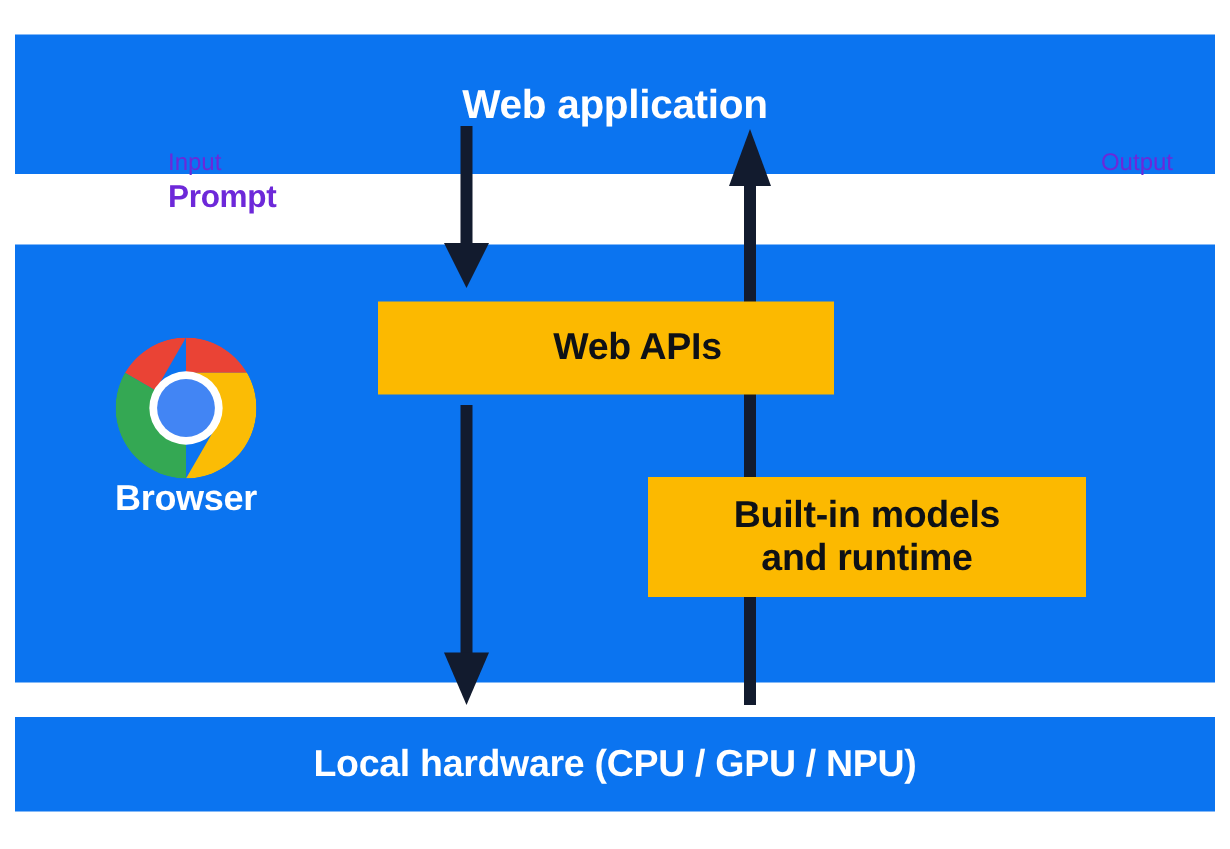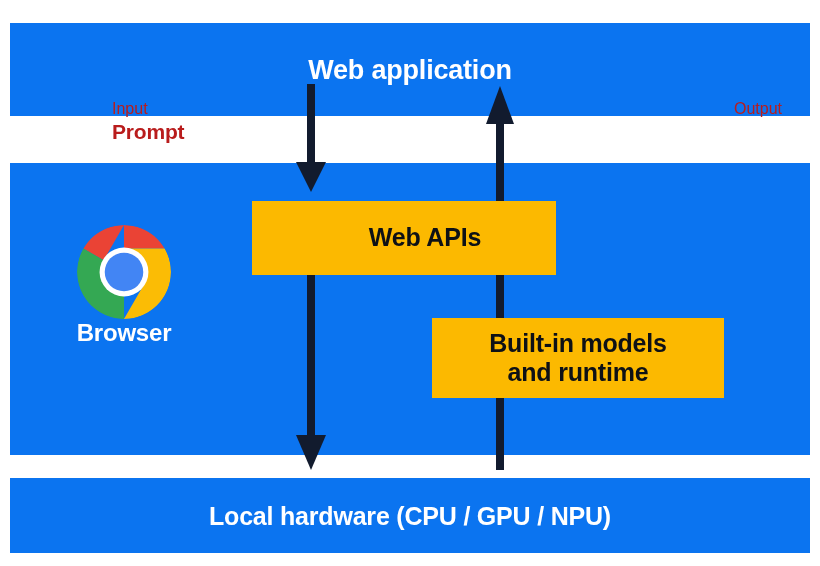--- a/index.html
+++ b/index.html
@@ -32,29 +32,29 @@
     left: 0;
     right: 0;
     text-align: center;
     color: #ffffff;
     font-weight: 700;
     letter-spacing: -0.2px;
   }
 
   #band-top      { top: 23px;  height: 93px; }
   #band-middle   { top: 163px; height: 292px; }
-  #band-bottom   { top: 478px; height: 75px; text-decoration: underline; }
+  #band-bottom   { top: 478px; height: 63px; text-decoration: underline; }
 
   #band-top .band-label    { top: 50%; transform: translateY(-50%); font-size: 27px; }
   #band-bottom .band-label { top: 50%; transform: translateY(-50%); font-size: 25px; }
 
   
   .io-group {
     position: absolute;
-    color: #b91c1c;
+    color: #6d28d9;
     line-height: 1.22;
   }
   .io-kind {
     font-size: 16px;
     font-weight: 400;
     display: block;
   }
   .io-value {
     font-size: 21px;
     font-weight: 700;
@@ -82,21 +82,21 @@
     align-items: center;
     justify-content: center;
     text-align: center;
     font-weight: 700;
     line-height: 1.18;
     letter-spacing: -0.2px;
     box-sizing: border-box;
   }
   #box-web-apis {
     left: 252px; top: 201px;
-    width: 304px; height: 74px;
+    width: 304px; height: 62px;
     font-size: 25px;
     padding-left: 42px;
   }
   #box-builtin {
     left: 432px; top: 318px;
     width: 292px; height: 80px;
     font-size: 25px;
     padding: 0 10px;
   }
 

